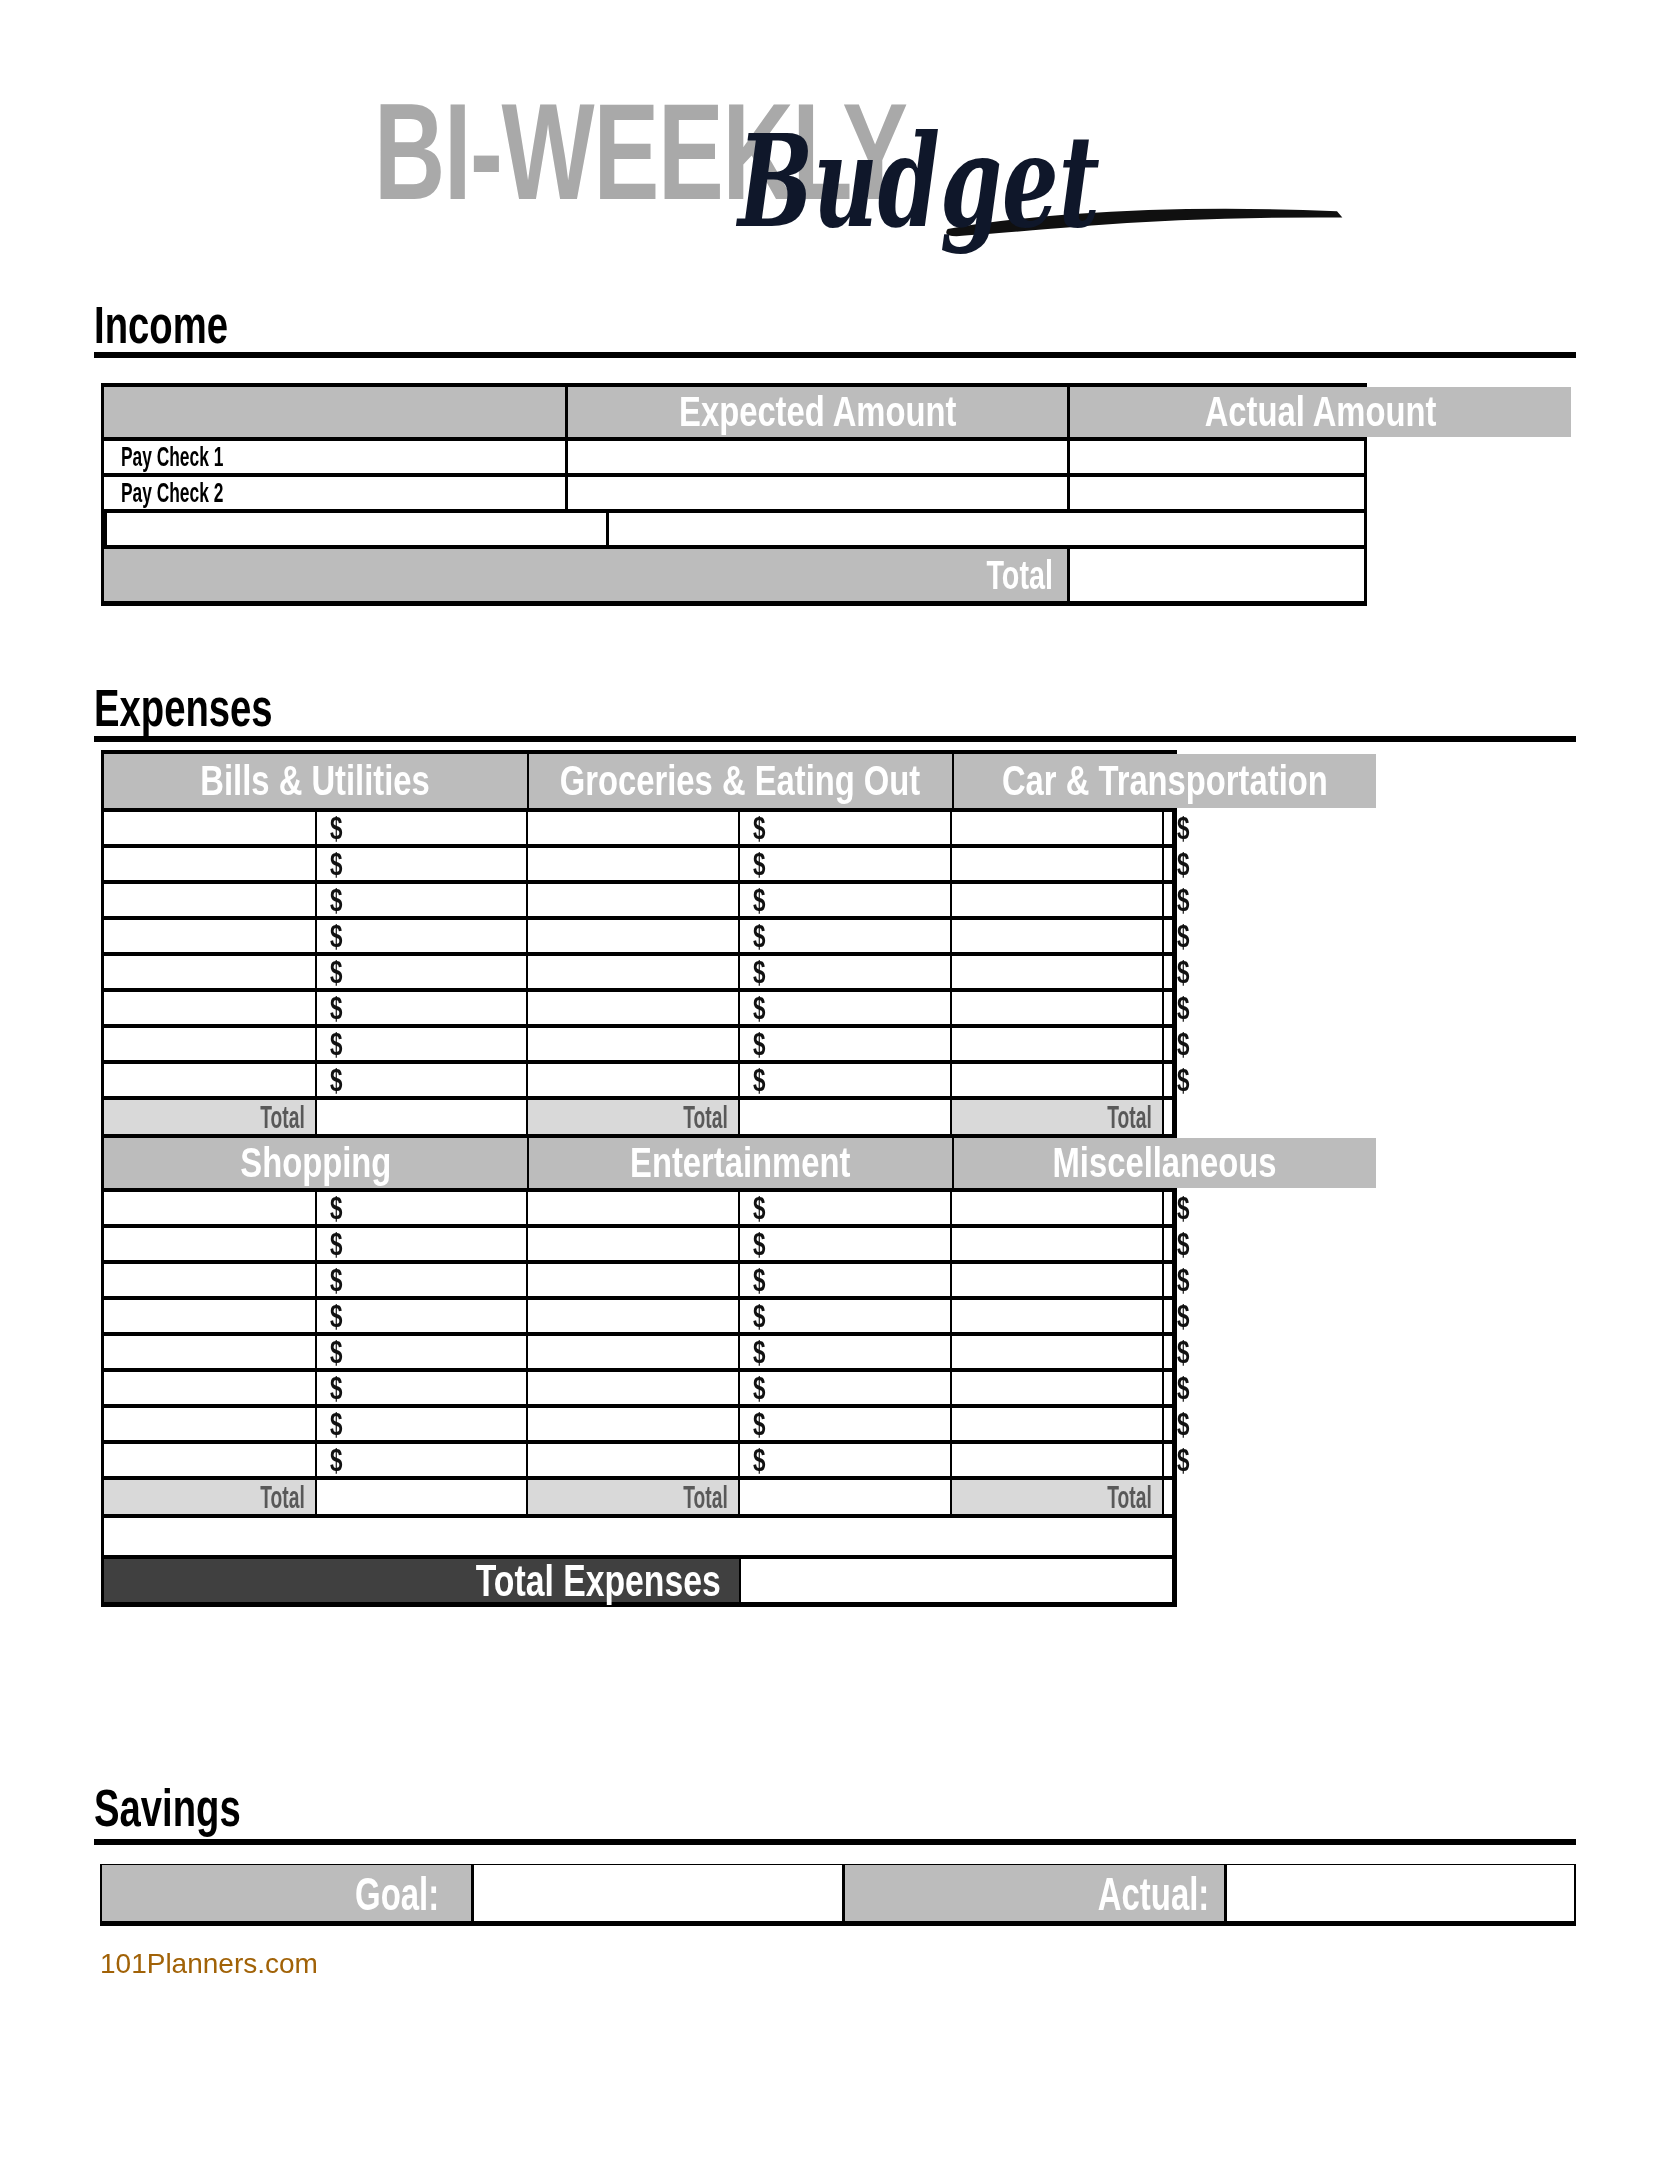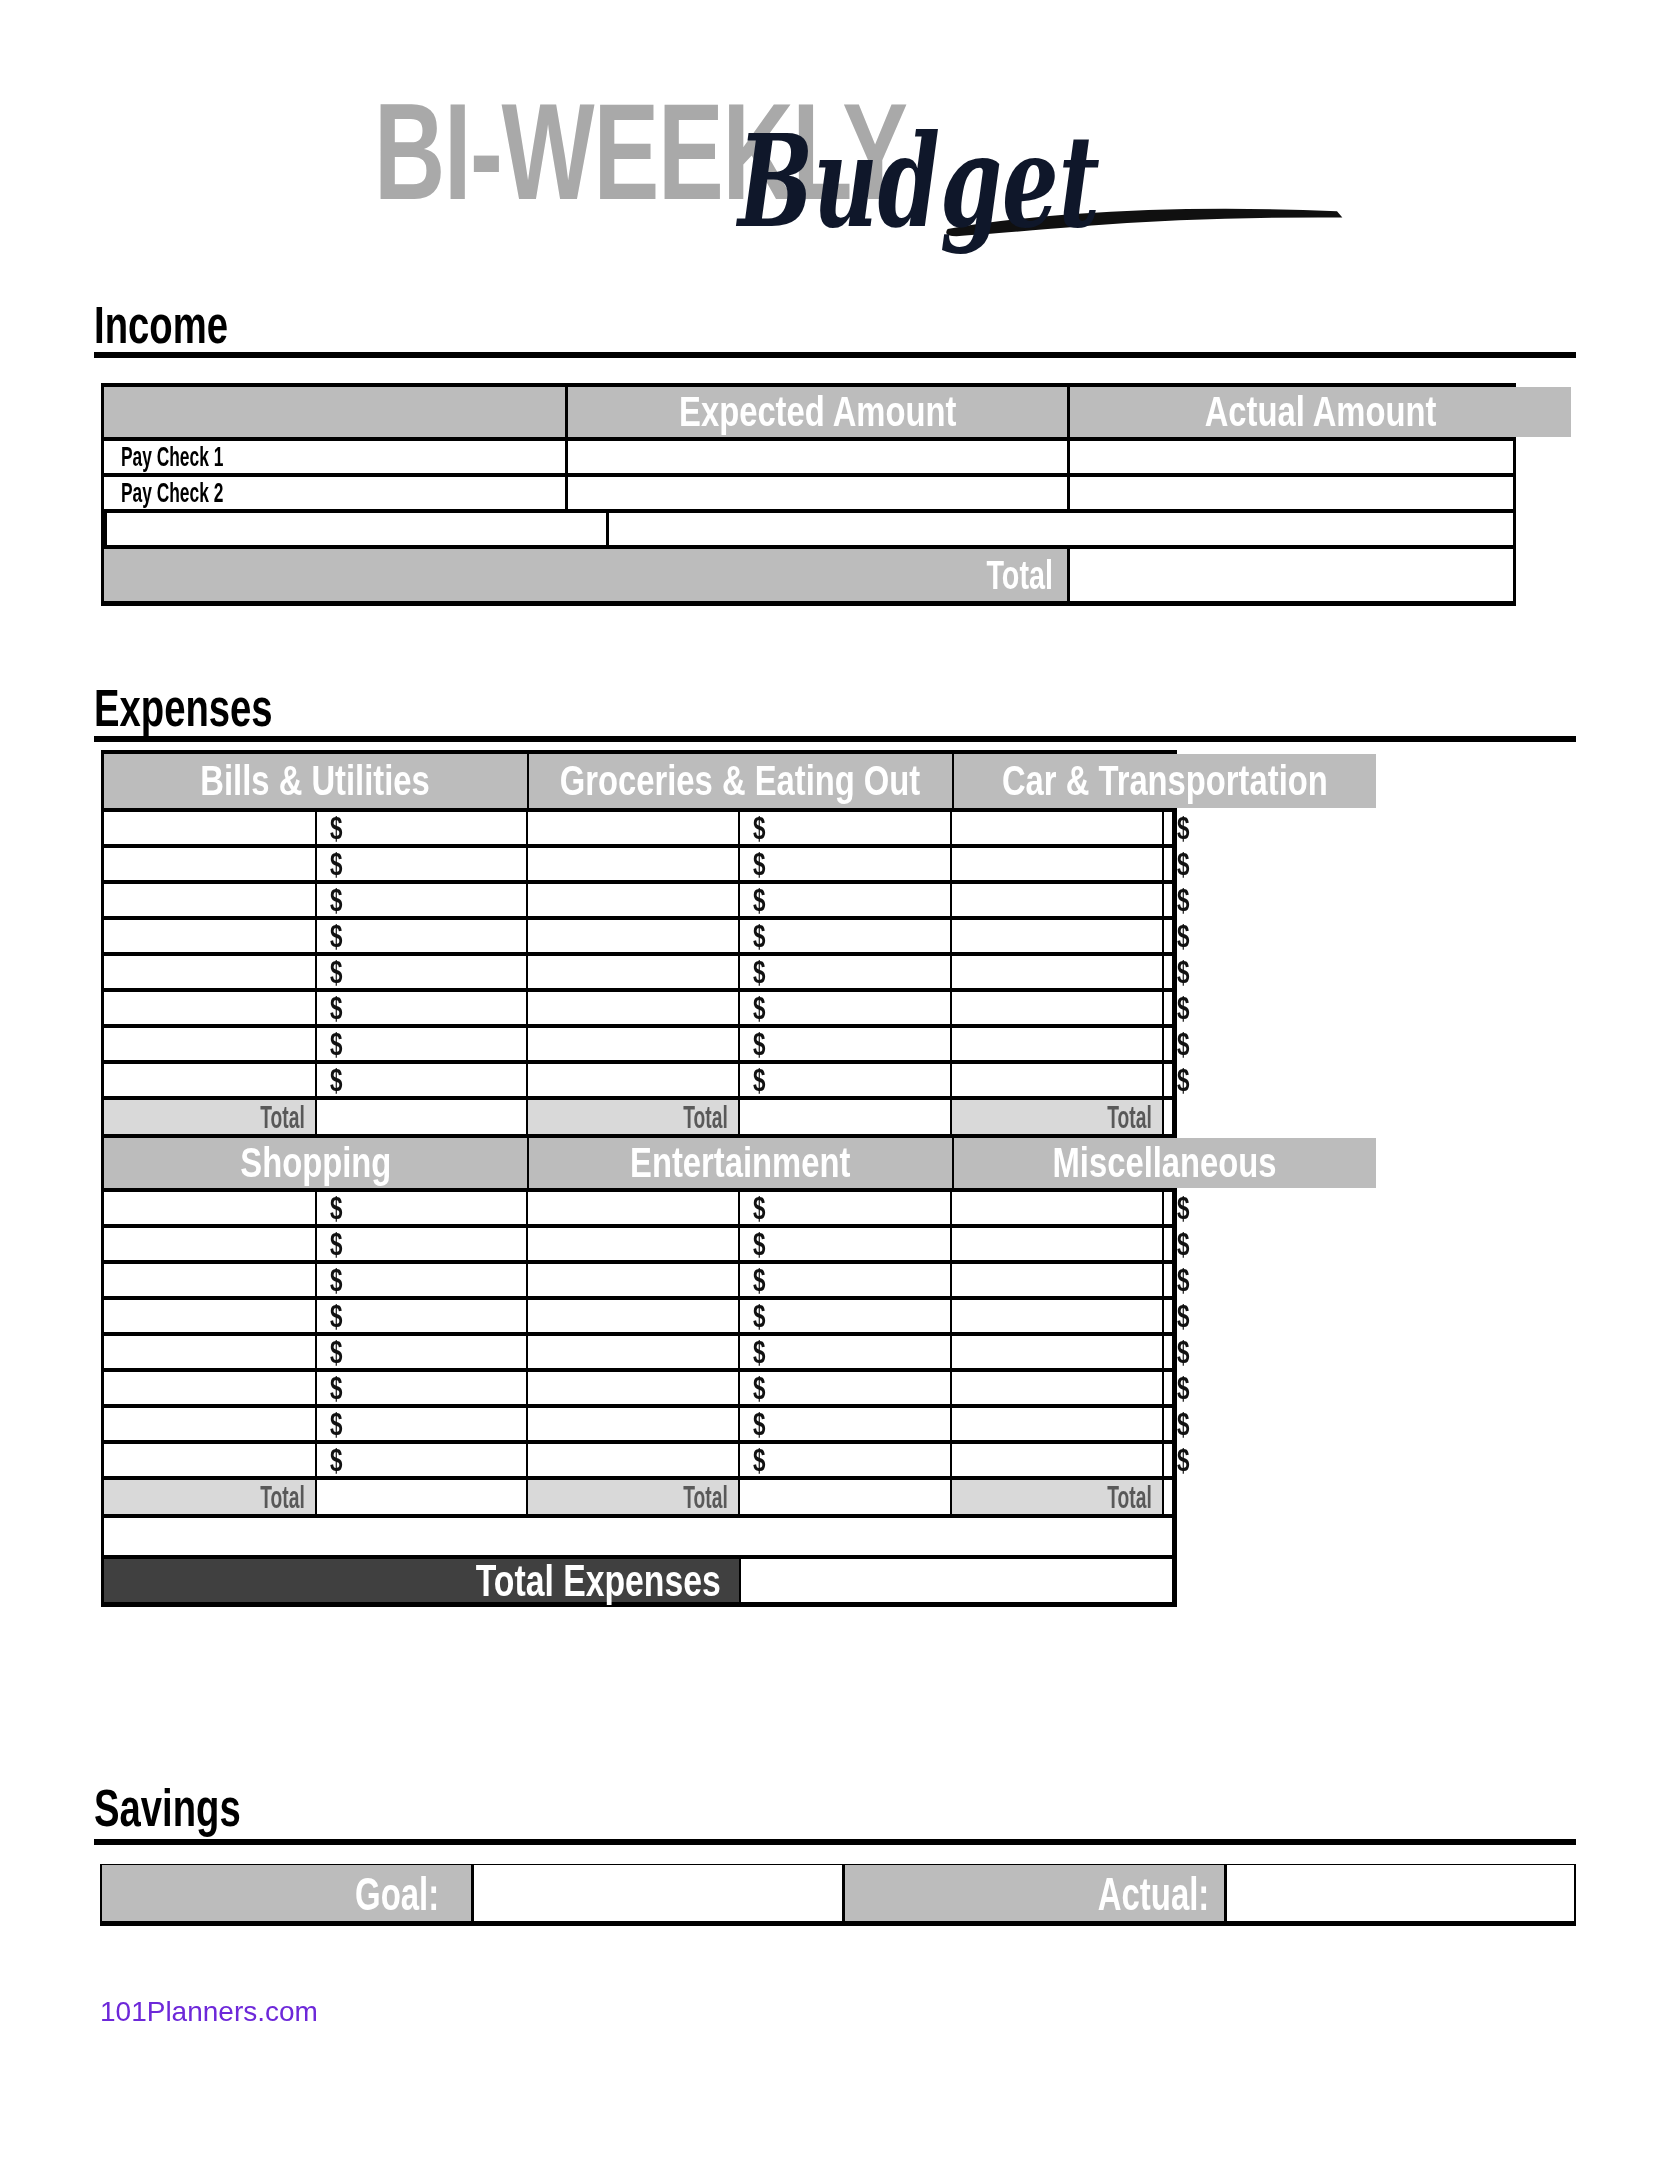--- a/index.html
+++ b/index.html
@@ -37,21 +37,21 @@
   .trow { display:flex; width:100%; border-top:4.5px solid #000; }
   .trow.first { border-top:none; }
   .cell { display:flex; align-items:center; min-width:0; }
   .bl3 { border-left:2.7px solid #000; }
   .bl4 { border-left:3.6px solid #000; }
   .gray  { background:#bcbcbc; }
   .lgray { background:#d9d9d9; }
   .dgray { background:#404040; }
 
   
-  .income { left:101px; top:383px; width:1415px;
+  .income { left:101px; top:383px; width:1266px;
             border:3.6px solid #000; border-top-width:4.5px; border-bottom-width:5.4px; }
   .inc-h { height:50px; }
   .inc-r { height:36px; }
   .inc-t { height:56px; }
   .inc-c1 { flex:0 0 461px; padding-left:17px; }
   .inc-c2 { flex:0 0 502px; justify-content:center; }
   .inc-c3 { flex:0 0 504px; justify-content:center; }
   .inc-merged { flex:0 0 963px; justify-content:flex-end; padding-right:14.3px; }
   .hdr-label { font-size:42px; font-weight:bold; color:#fff; --sx:.78; }
   .row-label { font-size:28px; font-weight:bold; color:#000; --sx:.62; }
@@ -82,21 +82,21 @@
   
   .savings { left:100px; top:1864px; width:1476px;
              border:2.7px solid #000; border-top-width:1.8px; border-bottom-width:5.4px; }
   .sav-r { height:56px; }
   .sav-c1 { flex:0 0 369px; justify-content:flex-end; padding-right:32px; }
   .sav-c2 { flex:0 0 371px; }
   .sav-c3 { flex:0 0 382px; justify-content:flex-end; padding-right:14.3px; }
   .sav-c4 { flex:0 0 349px; }
   .sav-label { font-size:47px; font-weight:bold; color:#fff; --sx:.7; }
 
-  .footer { position:absolute; left:100px; top:1996px; font-size:28px; color:#6d28d9; }
+  .footer { position:absolute; left:100px; top:1948px; font-size:28px; color:#a16207; }
 </style>
 </head>
 <body>
 
 <div class="page">
 
   <div class="title-main">
     <span class="cx ol">BI-WEEKLY</span>
   </div>
   <div class="title-script">

